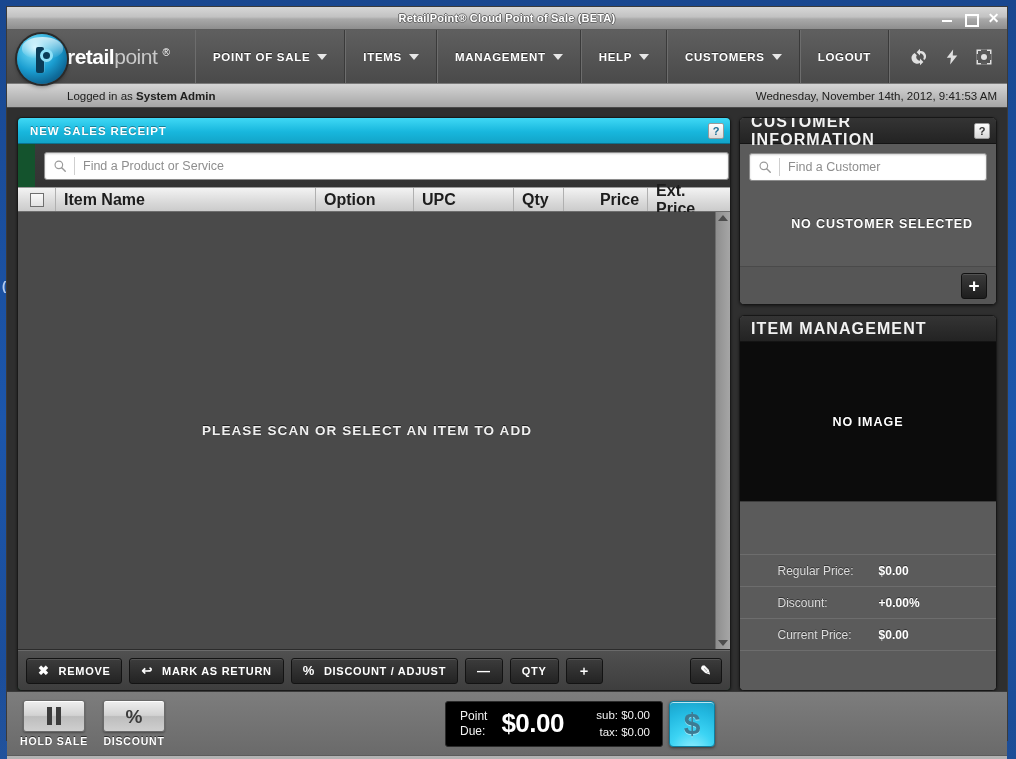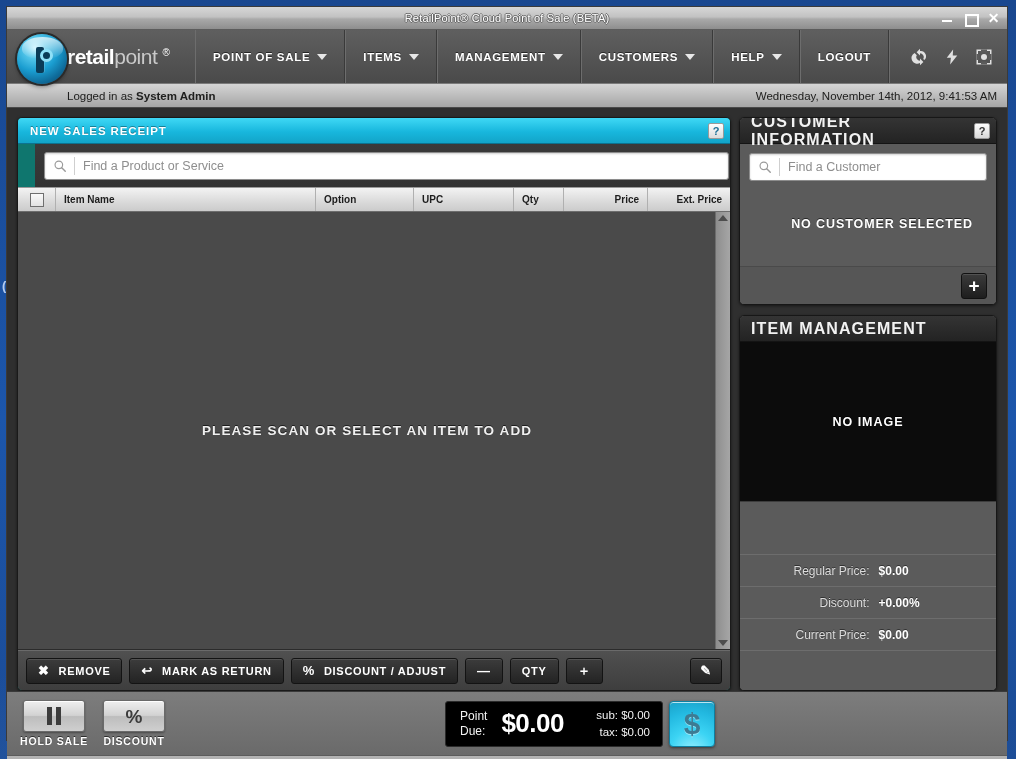--- a/index.html
+++ b/index.html
@@ -30,21 +30,21 @@
     background: #6e6e6e; border: 1px solid #3a3a3a;
     display: flex; flex-direction: column;
   }
   .titlebar {
     height: 23px; flex: 0 0 23px; position: relative;
     background: linear-gradient(180deg, #d7d7d7 0%, #c2c2c2 45%, #a9a9a9 55%, #8e8e8e 100%);
     border-bottom: 1px solid #5c5c5c;
     display: flex; align-items: center; justify-content: center;
   }
   .titlebar-text {
-    font-size: 11px; font-weight: normal; color: #ffffff;
+    font-size: 11px; font-weight: bold; color: #ffffff;
     text-shadow: 0 1px 0 #6a6a6a, 0 -1px 0 #6a6a6a, 1px 0 0 #6a6a6a, -1px 0 0 #6a6a6a;
     letter-spacing: .2px;
   }
   .win-btns { position: absolute; right: 7px; top: 0; height: 23px; display: flex; align-items: center; gap: 10px; }
   .win-btn { width: 13px; height: 13px; position: relative; cursor: pointer; }
   .wb-min::after { content:""; position:absolute; left:1px; bottom:3px; width:10px; height:2px; background:#fff; }
   .wb-max::after { content:""; position:absolute; left:1px; top:2px; width:10px; height:9px; border:2px solid #fff; }
   .wb-close { color:#fff; font-size:14px; font-weight:bold; line-height:13px; text-align:center; }
 
   
@@ -100,21 +100,21 @@
   .statusrow .bold { font-weight: bold; }
 
   
   .appbody { flex:1 1 auto; background:#2f2f2f; padding: 8px 10px 0 10px; display:flex; gap:8px; }
   .col-left { width: 732px; display:flex; flex-direction:column; }
   .col-right { flex:1 1 auto; display:flex; flex-direction:column; gap:10px; }
 
   .panel-receipt {
     flex:1 1 auto; display:flex; flex-direction:column;
     border:1px solid #1a1a1a; border-radius:5px; overflow:hidden;
-    background:#0f766e; box-shadow: 0 1px 3px rgba(0,0,0,.5);
+    background:#14532d; box-shadow: 0 1px 3px rgba(0,0,0,.5);
   }
   .rc-head {
     height: 26px; display:flex; align-items:center; justify-content:space-between; padding: 0 6px 0 12px;
     background: linear-gradient(180deg,#3fd8f5 0%, #18b7dd 55%, #12a4c8 100%);
     border-bottom:1px solid #0c7390;
   }
   .rc-head-title {
     font-size:11.5px; font-weight:bold; color:#fff; letter-spacing:.9px;
     text-shadow: 0 -1px 0 rgba(0,0,0,.35);
   }
@@ -131,21 +131,21 @@
   .searchfield input {
     border:none; outline:none; flex:1; font-size:12.5px; color:#3a3a3a;
     font-family:"Liberation Sans",sans-serif; background:transparent;
   }
   .searchfield input::placeholder { color:#8e8e8e; }
 
   .tablehead {
     display:flex; height:25px; align-items:stretch;
     background: linear-gradient(180deg,#f3f3f3 0%, #dcdcdc 55%, #cbcbcb 100%);
     border-top:1px solid #9a9a9a; border-bottom:1px solid #6d6d6d;
-    font-size:10px; font-weight:bold; color:#1d1d1d;
+    font-size:16px; font-weight:bold; color:#1d1d1d;
   }
   .th { display:flex; align-items:center; padding: 0 8px; border-right:1px solid #b0b0b0; }
   .th.cb { width:38px; justify-content:center; padding:0; }
   .th.name { flex: 1 1 auto; }
   .th.option { width:98px; }
   .th.upc { width:100px; }
   .th.qty { width:50px; }
   .th.price { width:84px; justify-content:flex-end; }
   .th.ext { width:82px; justify-content:flex-end; border-right:none; }
   .hd-checkbox { width:14px;height:14px;border:1px solid #6f6f6f;background:linear-gradient(180deg,#fafafa,#e2e2e2);cursor:pointer; }
@@ -214,21 +214,21 @@
   .noimage {
     height:160px; background:#0c0c0c; display:flex; align-items:center; justify-content:center;
     border-bottom:1px solid #3d3d3d;
   }
   .noimage span { font-size:12.5px; font-weight:bold; color:#fff; letter-spacing:1px; text-shadow:0 -1px 0 #000; }
   .item-rows { flex:1 1 auto; padding-top:52px; }
   .irow {
     display:flex; align-items:center; justify-content:center; gap:9px; height:32px;
     border-top:1px solid #6d6d6d; font-size:12px;
   }
-  .irow .lab { color:#dcdcdc; text-align:right; width:92px; text-shadow:0 -1px 0 rgba(0,0,0,.45); }
+  .irow .lab { color:#dcdcdc; text-align:left; width:92px; text-shadow:0 -1px 0 rgba(0,0,0,.45); }
   .irow .val { color:#ffffff; font-weight:bold; width:80px; text-shadow:0 -1px 0 rgba(0,0,0,.45); }
   .item-foot { height:40px; border-top:1px solid #6d6d6d; background:#5b5b5b; }
 
   
   .bottombar {
     flex:0 0 64px; display:flex; align-items:center; padding: 0 14px;
     background: linear-gradient(180deg,#7d7d7d 0%, #6a6a6a 100%);
     border-top:1px solid #3a3a3a;
   }
   .bgroup { display:flex; gap:14px; }
@@ -317,25 +317,25 @@
       </div>
       <div class="menuitem">
         <span>ITEMS</span>
         <span class="caret"></span>
       </div>
       <div class="menuitem">
         <span>MANAGEMENT</span>
         <span class="caret"></span>
       </div>
       <div class="menuitem">
+        <span>HELP</span>
+        <span class="caret"></span>
+      </div>
+      <div class="menuitem">
         <span>CUSTOMERS</span>
-        <span class="caret"></span>
-      </div>
-      <div class="menuitem">
-        <span>HELP</span>
         <span class="caret"></span>
       </div>
       <div class="menuitem">
         <span>LOGOUT</span>
       </div>
 
       <div class="menu-spacer"></div>
 
       <div class="header-icons">
         <svg class="hicon" width="18" height="18" viewBox="0 0 24 24">

